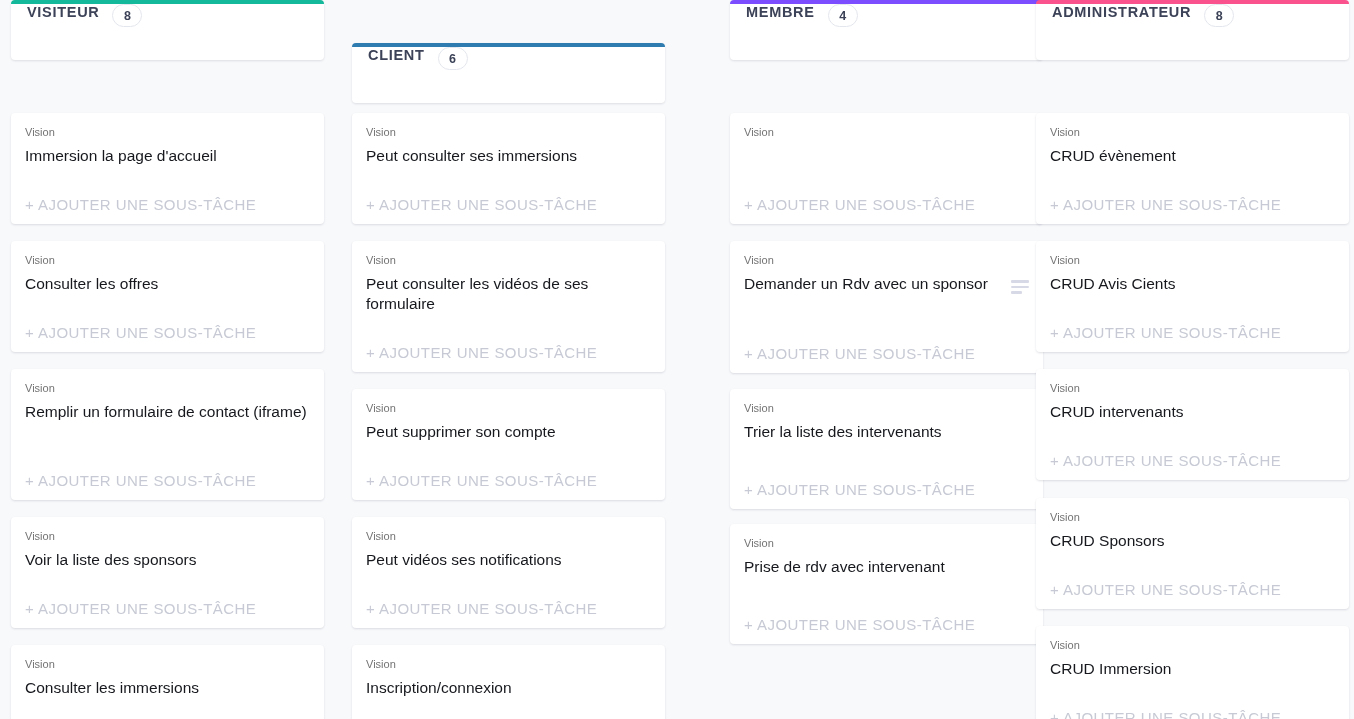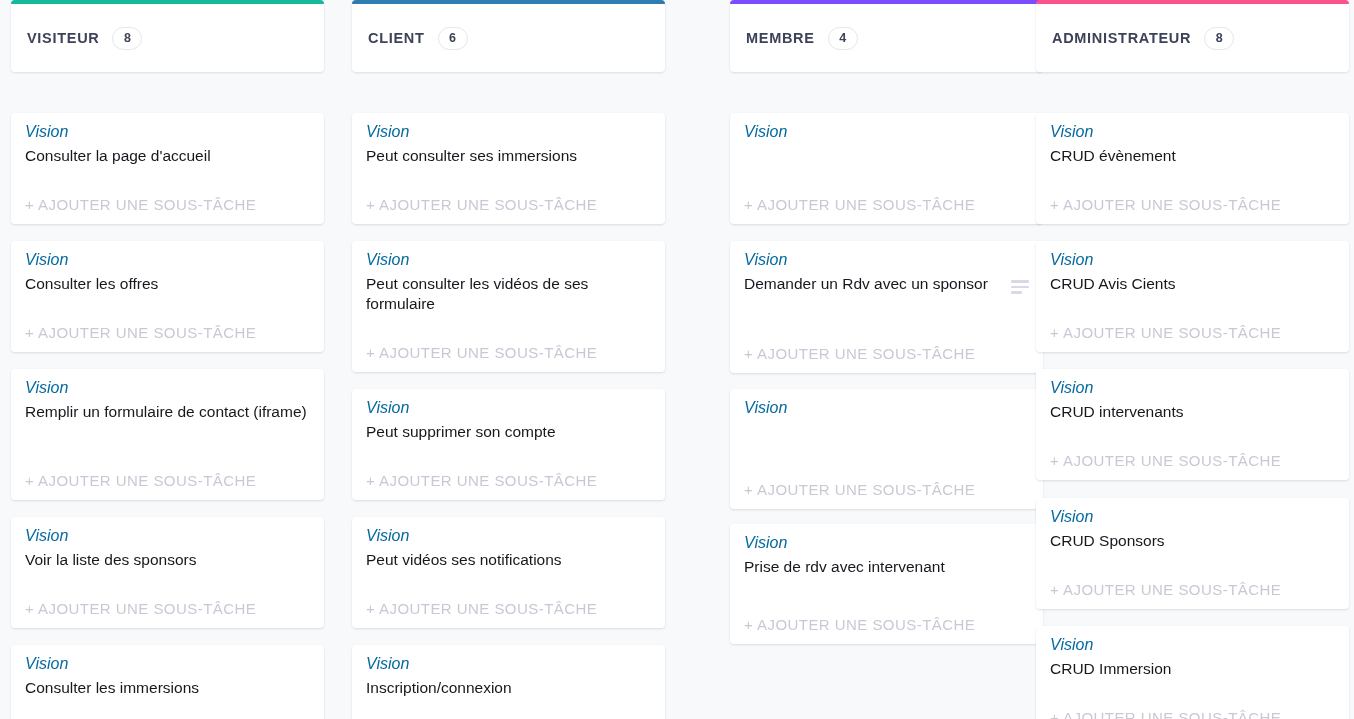--- a/index.html
+++ b/index.html
@@ -28,27 +28,26 @@
     height: 719px;
   }
   .col-0 { left: 11px; }
   .col-1 { left: 352px; }
   .col-2 { left: 730px; }
   .col-3 { left: 1036px; }
 
   
   .col-header {
     position: relative;
-    height: 72px;
+    height: 60px;
     background: #ffffff;
     border-radius: 4px;
     border-top: 4px solid #cccccc;
     box-shadow: 0 1px 2px rgba(30,40,70,0.08), 0 1px 3px rgba(30,40,70,0.05);
     display: flex;
-    align-items: center;
     padding: 0 16px;
     overflow: hidden;
   }
 
   .col-title {
     font-size: 14.5px;
     font-weight: bold;
     letter-spacing: 0.7px;
     color: #3c4257;
     text-transform: uppercase;
@@ -82,26 +81,25 @@
   .card {
     position: relative;
     background: #ffffff;
     border-radius: 4px;
     box-shadow: 0 1px 2px rgba(30,40,70,0.09), 0 1px 3px rgba(30,40,70,0.05);
     padding: 11px 14px 0 14px;
     overflow: hidden;
   }
 
   .card-kind {
-    font-size: 16px;
-    color: #0369a1;
+    font-size: 11px;
+    color: #737373;
     line-height: 16px;
     margin-bottom: 6px;
     font-weight: normal;
-    font-style: italic;
   }
 
   .card-title-row {
     display: flex;
     align-items: flex-start;
     justify-content: space-between;
     gap: 8px;
   }
 
   .card-title {
@@ -149,21 +147,21 @@
 <div id="board" style="background: rgb(248, 249, 251);">
     <div class="column col-0">
       <div class="col-header" style="border-top-color: rgb(20, 184, 154);">
         <span class="col-title">VISITEUR</span>
         <span class="col-count">8</span>
       </div>
       <div class="card-list">
         <div class="card" style="top: 0px; height: 111px; position: absolute; left: 0px; width: 313px;">
           <div class="card-kind">Vision</div>
           <div class="card-title-row">
-            <div class="card-title">Consulter la page d'accueil</div>
+            <div class="card-title">Immersion la page d'accueil</div>
           </div>
           <div class="add-subtask">+ AJOUTER UNE SOUS-TÂCHE</div>
         </div>
         <div class="card" style="top: 128px; height: 111px; position: absolute; left: 0px; width: 313px;">
           <div class="card-kind">Vision</div>
           <div class="card-title-row">
             <div class="card-title">Consulter les offres</div>
           </div>
           <div class="add-subtask">+ AJOUTER UNE SOUS-TÂCHE</div>
         </div>
@@ -183,21 +181,21 @@
         </div>
         <div class="card" style="top: 532px; height: 111px; position: absolute; left: 0px; width: 313px;">
           <div class="card-kind">Vision</div>
           <div class="card-title-row">
             <div class="card-title">Consulter les immersions</div>
           </div>
         </div>
       </div>
     </div>
     <div class="column col-1">
-      <div class="col-header" style="border-top-color: rgb(46, 124, 176);">
+      <div class="col-header" style="border-top-color: rgb(46, 124, 176); margin-top: 43px;">
         <span class="col-title">CLIENT</span>
         <span class="col-count">6</span>
       </div>
       <div class="card-list">
         <div class="card" style="top: 0px; height: 111px; position: absolute; left: 0px; width: 313px;">
           <div class="card-kind">Vision</div>
           <div class="card-title-row">
             <div class="card-title">Peut consulter ses immersions</div>
           </div>
           <div class="add-subtask">+ AJOUTER UNE SOUS-TÂCHE</div>
@@ -248,20 +246,23 @@
             <span class="desc-icon">
               <i></i>
               <i></i>
               <i></i>
             </span>
           </div>
           <div class="add-subtask">+ AJOUTER UNE SOUS-TÂCHE</div>
         </div>
         <div class="card" style="top: 276px; height: 120px; position: absolute; left: 0px; width: 313px;">
           <div class="card-kind">Vision</div>
+          <div class="card-title-row">
+            <div class="card-title">Trier la liste des intervenants</div>
+          </div>
           <div class="add-subtask">+ AJOUTER UNE SOUS-TÂCHE</div>
         </div>
         <div class="card" style="top: 411px; height: 120px; position: absolute; left: 0px; width: 313px;">
           <div class="card-kind">Vision</div>
           <div class="card-title-row">
             <div class="card-title">Prise de rdv avec intervenant</div>
           </div>
           <div class="add-subtask">+ AJOUTER UNE SOUS-TÂCHE</div>
         </div>
       </div>

